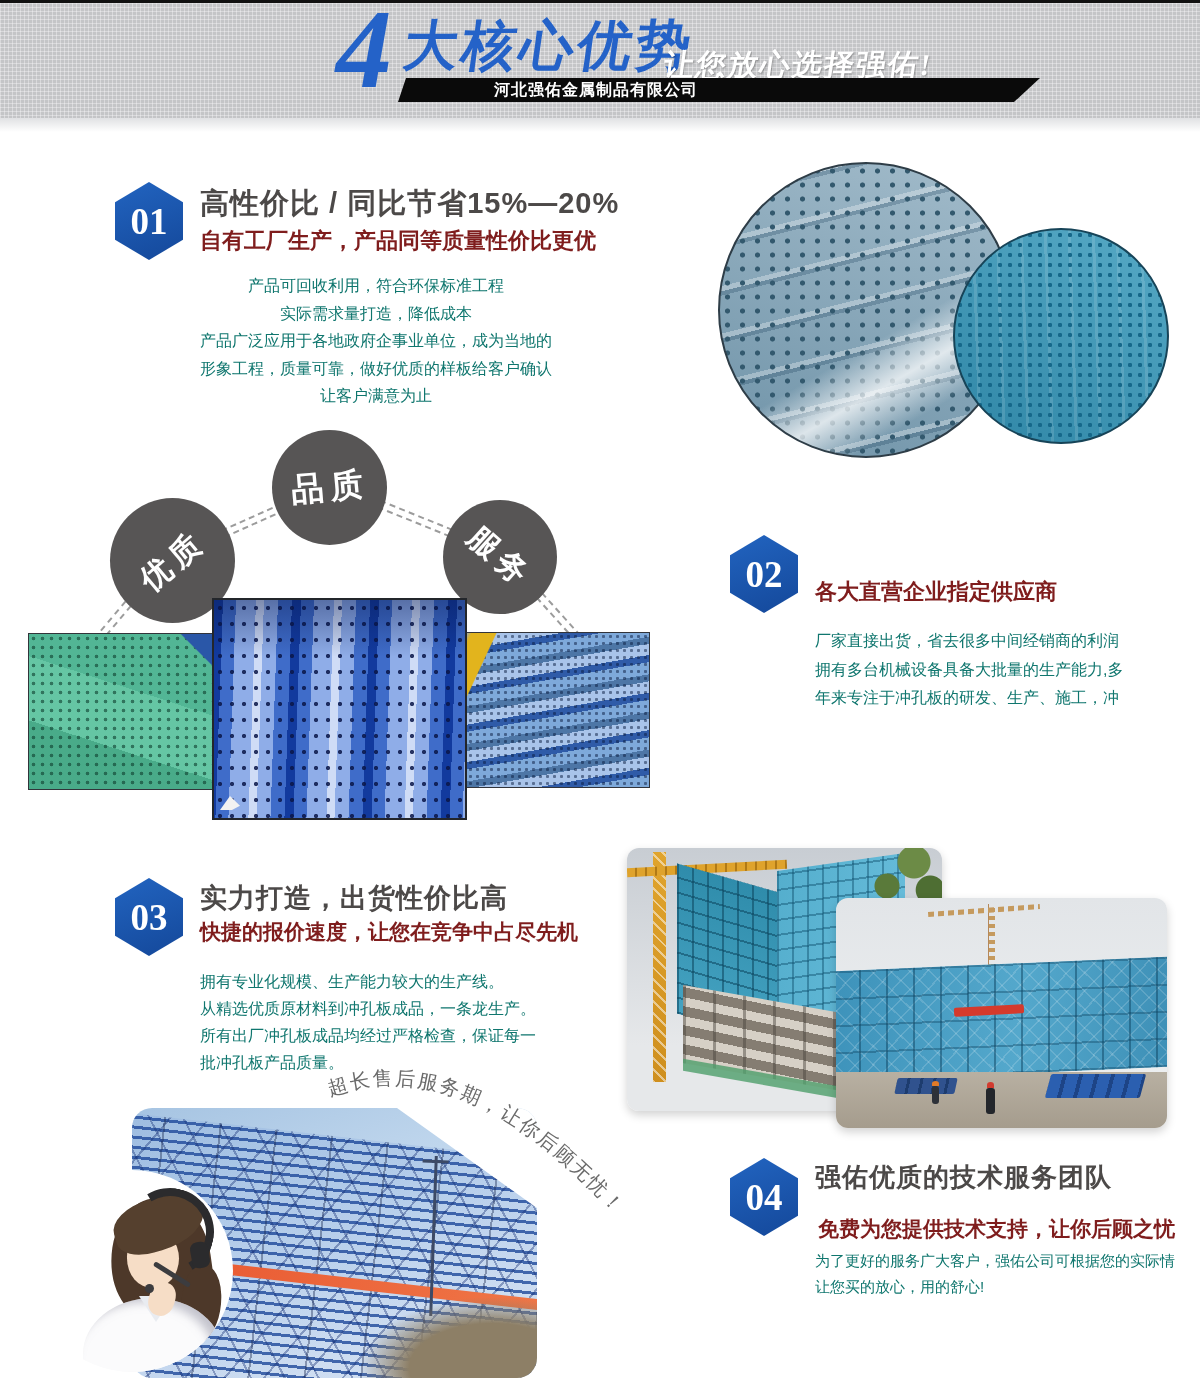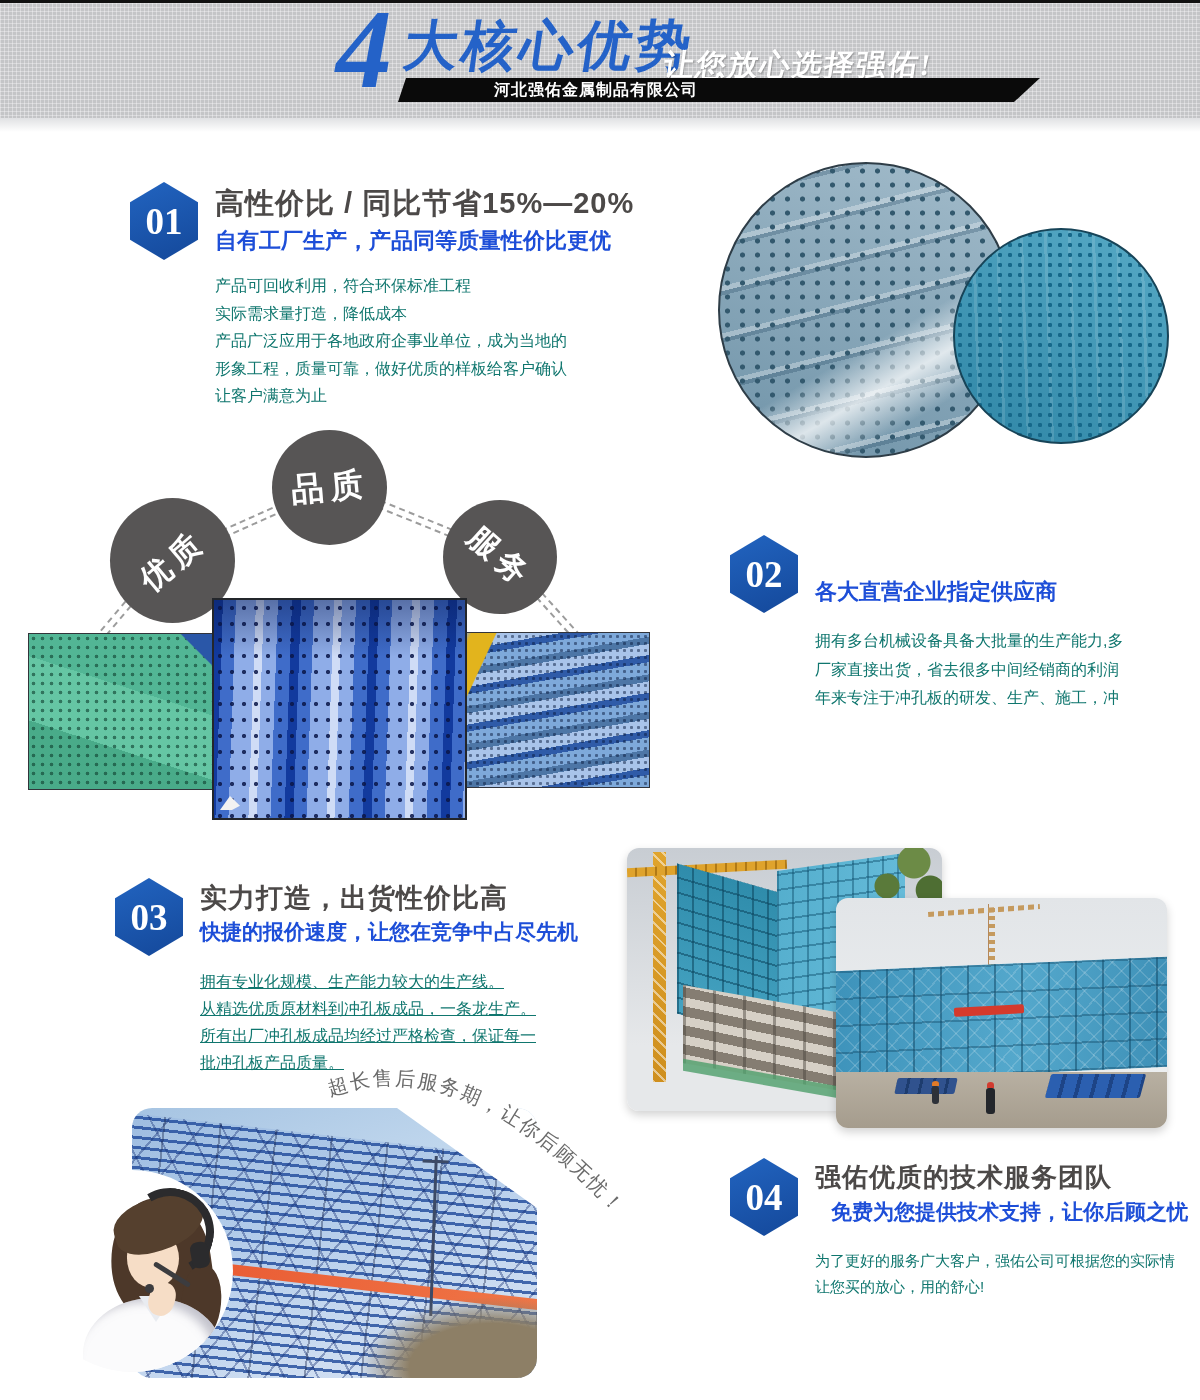--- a/index.html
+++ b/index.html
@@ -24,44 +24,44 @@
   .hdr-slogan { position:absolute; left:664px; top:42px; font-family:"Liberation Serif","DejaVu Serif",serif;
     font-size:30px; font-weight:bold; color:#ffffff; letter-spacing:2px; transform:skewX(-8deg);
     text-shadow:1px 1px 2px rgba(0,0,0,.35); }
   .hdr-band { position:absolute; left:398px; top:75px; width:642px; height:24px; background:#0a0a0a;
     clip-path:polygon(8px 0, 100% 0, calc(100% - 26px) 100%, 0 100%); }
   .hdr-band span { display:block; padding-left:96px; font-size:16px; font-weight:bold; color:#fff;
     line-height:24px; letter-spacing:1px; }
 
   
   .sec { position:absolute; z-index:6; }
-  .sec1 { left:130px; top:178px; width:590px; height:240px; }
+  .sec1 { left:115px; top:178px; width:590px; height:240px;text-align:center; }
   .sec2 { left:730px; top:531px; width:390px; height:220px; }
   .sec3 { left:115px; top:874px; width:560px; height:210px; }
   .sec4 { left:730px; top:1154px; width:430px; height:180px; }
   .hex { position:absolute; left:0; top:4px; width:68px; height:78px;
     background:linear-gradient(160deg,#2264c0,#14489a);
     clip-path:polygon(50% 0%, 100% 26%, 100% 74%, 50% 100%, 0% 74%, 0% 26%);
     display:flex; align-items:center; justify-content:center; }
   .hex span { font-family:"Liberation Serif","DejaVu Serif",serif; font-weight:bold; font-size:37px; color:#fff; }
   .s-title { position:absolute; left:85px; top:6px; font-weight:bold; color:#4c4948; letter-spacing:1px; white-space:nowrap; }
   .sec1 .s-title { font-size:29px; }
   .sec2 .s-title { font-size:26px; }
   .sec3 .s-title { font-size:27px; }
   .sec4 .s-title { font-size:26px; }
   .s-sub { position:absolute; left:85px; font-family:"Liberation Serif","DejaVu Serif",serif;
-    font-weight:bold; color:#1d4ed8; white-space:nowrap; }
+    font-weight:bold; color:#7f1d1d; white-space:nowrap; }
   .sec1 .s-sub { top:48px; font-size:22px; }
   .sec2 .s-sub { top:46px; font-size:22px; }
   .sec3 .s-sub { top:44px; font-size:21px; }
-  .sec4 .s-sub { top:44px; left:88px; font-size:21px;margin-left:13px; }
+  .sec4 .s-sub { top:61px; left:88px; font-size:21px; }
   .s-body { position:absolute; left:85px; color:#0f766e; }
   .sec1 .s-body { top:94px;  font-size:16px; line-height:27.5px; }
   .sec2 .s-body { top:96px;  font-size:16px; line-height:28.5px; }
-  .sec3 .s-body { top:94px;  font-size:16px; line-height:27px;text-decoration:underline; }
+  .sec3 .s-body { top:94px;  font-size:16px; line-height:27px; }
   .sec4 .s-body { top:94px;  font-size:15px; line-height:25.5px; }
   .s-body span { display:block; white-space:nowrap; }
 
   
   .circle-lg { position:absolute; left:718px; top:162px; width:296px; height:296px; border-radius:50%;
     z-index:1; border:2px solid #2e3d47;
     background-color:#87a7ba;
     background-image:
       linear-gradient(150deg, rgba(255,255,255,0) 58%, rgba(255,255,255,.75) 69%, rgba(255,255,255,0) 80%),
       radial-gradient(circle, #33596e 2.2px, rgba(0,0,0,0) 2.9px),
@@ -282,22 +282,22 @@
   <div class="ph ph-c">
     <div class="wm"></div>
   </div>
 
   <section class="sec sec2">
     <div class="hex">
       <span>02</span>
     </div>
     <h3 class="s-sub">各大直营企业指定供应商</h3>
     <p class="s-body">
+      <span>厂家直接出货，省去很多中间经销商的利润</span>
       <span>拥有多台机械设备具备大批量的生产能力,多</span>
-      <span>厂家直接出货，省去很多中间经销商的利润</span>
       <span>年来专注于冲孔板的研发、生产、施工，冲</span>
     </p>
   </section>
 
   <section class="sec sec3">
     <div class="hex">
       <span>03</span>
     </div>
     <h2 class="s-title">实力打造，出货性价比高</h2>
     <h3 class="s-sub">快捷的报价速度，让您在竞争中占尽先机</h3>

